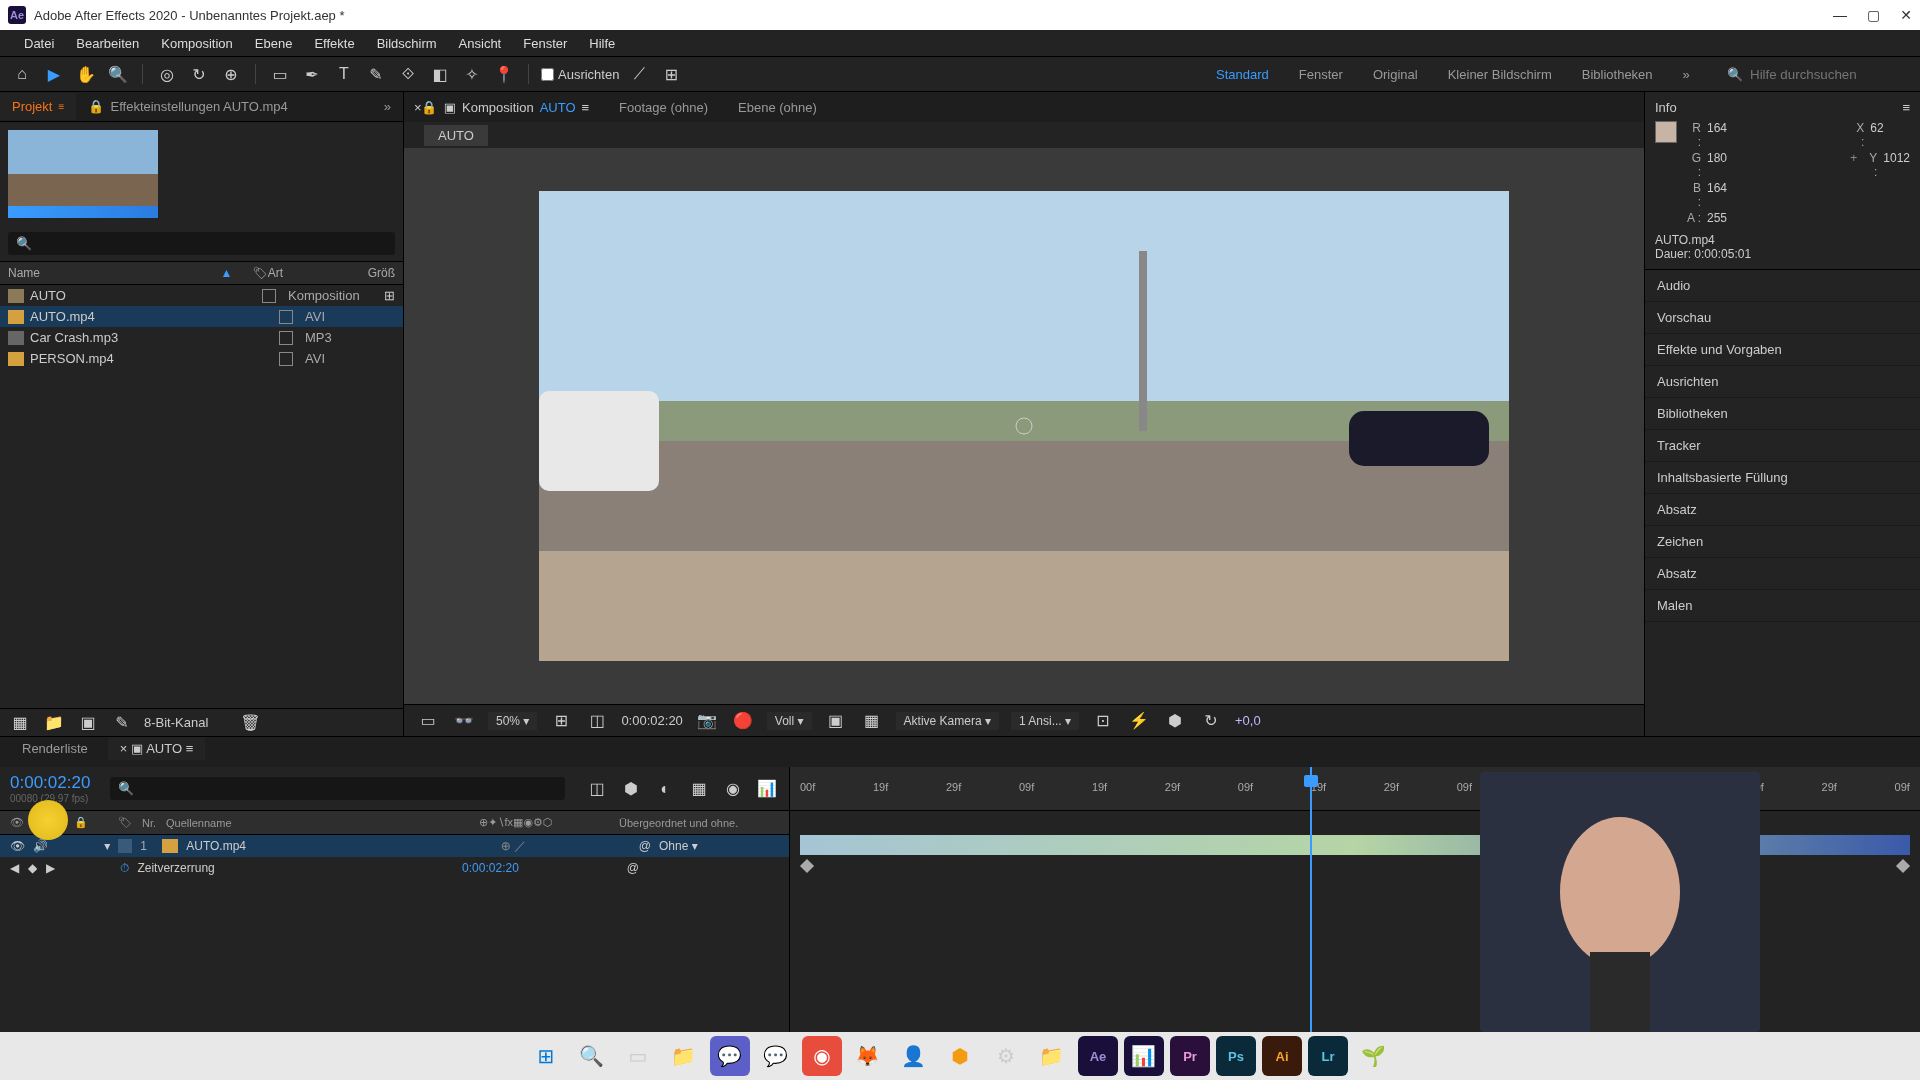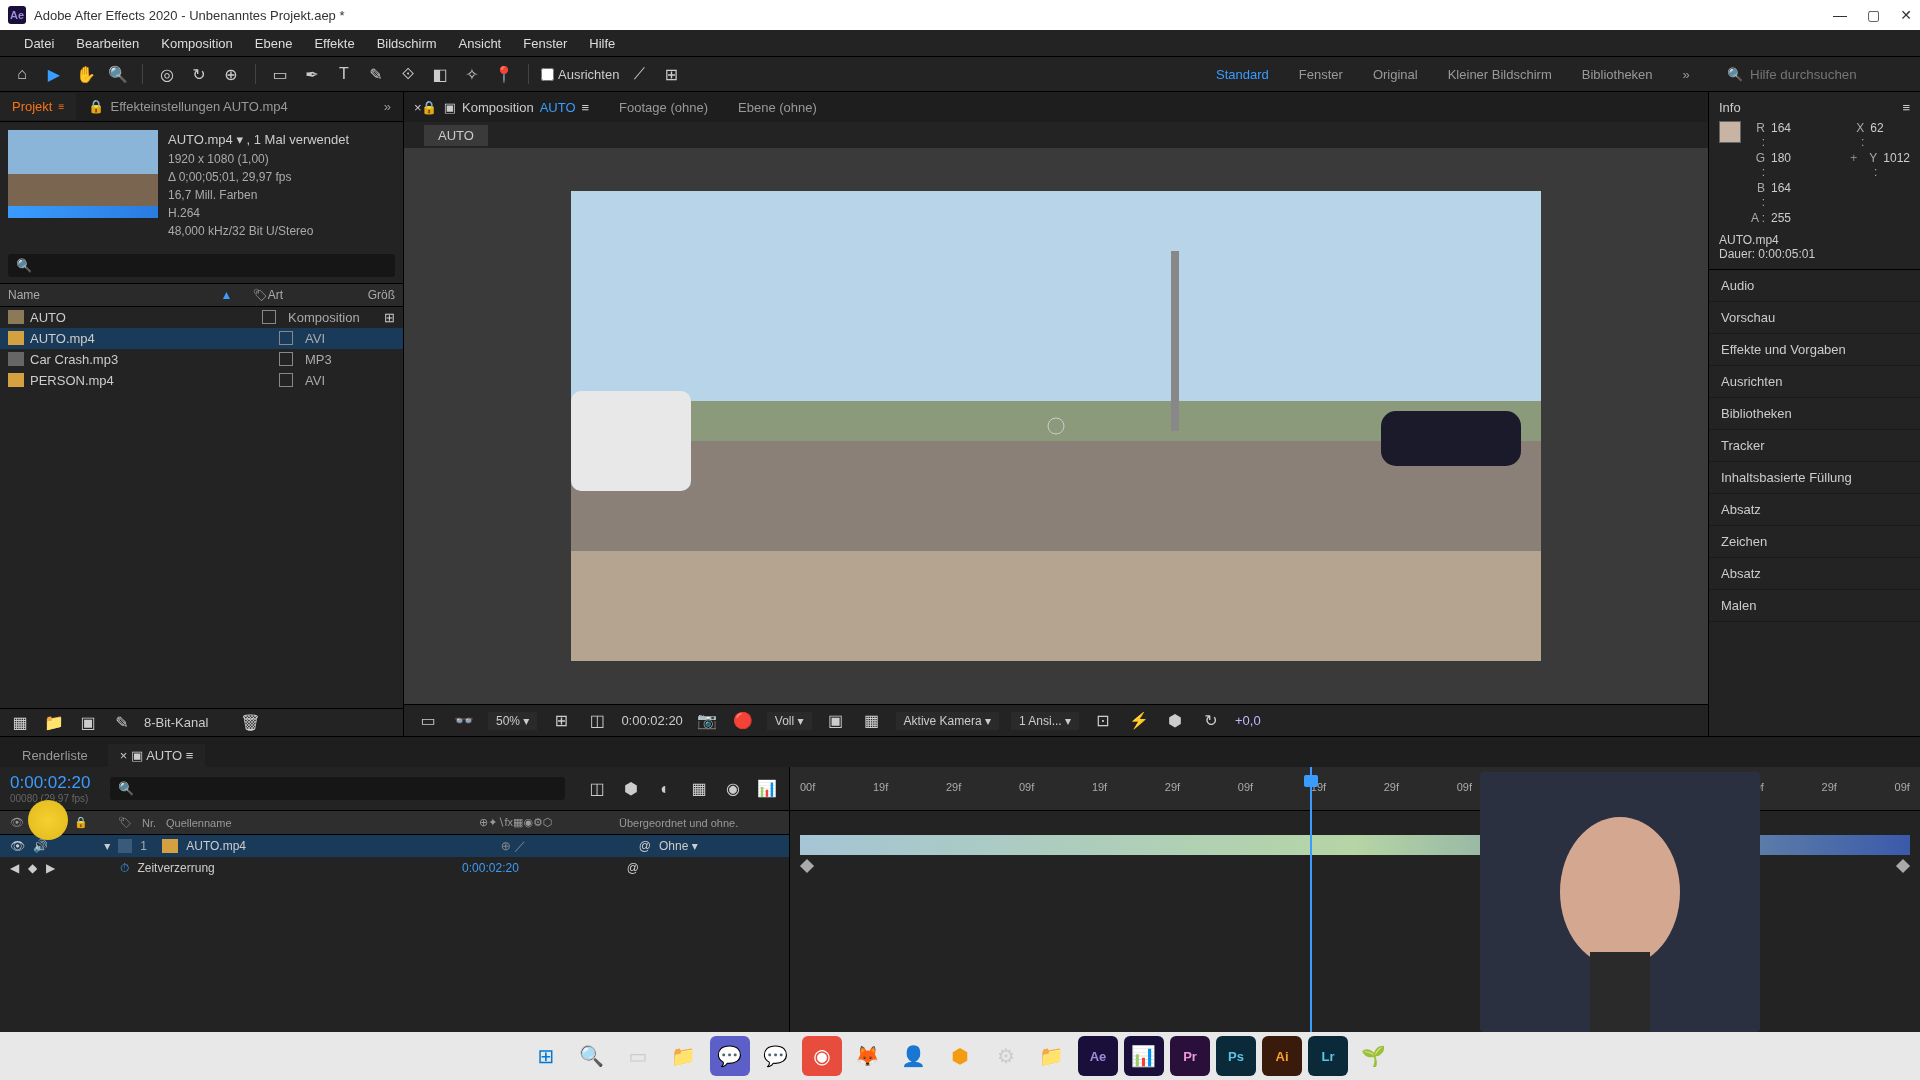--- a/index.html
+++ b/index.html
@@ -49,31 +49,31 @@
 .comp-tabs{height:30px;display:flex;align-items:center;background:#1e1e1e;padding:0 10px;gap:30px}
 .comp-tab{display:flex;align-items:center;gap:6px;font-size:13px;color:#999}
 .comp-tab.active{color:#ccc}
 .comp-tab .blue{color:#3a9cff}
 .breadcrumb{height:26px;display:flex;align-items:center;padding:0 20px;font-size:13px}
 .breadcrumb span{background:#3a3a3a;padding:3px 14px;color:#ccc}
 .viewer{flex:1;background:#3a3a3a;display:flex;align-items:center;justify-content:center;position:relative}
 .viewer-img{width:970px;height:470px;background:linear-gradient(180deg,#b8d4e8 0%,#c5dce8 35%,#9ab898 35%,#8a7560 48%,#9a8a7a 48%,#b5a590 100%);position:relative}
 .viewer-controls{height:32px;background:#232323;display:flex;align-items:center;padding:0 12px;gap:12px;border-top:1px solid #000}
 .viewer-controls select,.viewer-controls .ctrl{background:#2a2a2a;color:#ccc;border:none;padding:2px 8px;font-size:12px}
-.right-panel{width:212px;background:#232323;border-left:1px solid #000;display:flex;flex-direction:column}
+.right-panel{width:276px;background:#232323;border-left:1px solid #000;display:flex;flex-direction:column}
 .info-panel{padding:8px 10px;border-bottom:1px solid #000}
 .info-header{display:flex;justify-content:space-between;font-size:13px;margin-bottom:6px}
 .info-grid{display:flex;gap:10px;font-size:12px}
 .info-swatch{width:22px;height:22px;background:#c7b4a4;border:1px solid #666}
 .info-col{display:flex;flex-direction:column;gap:2px}
 .info-row{display:flex;gap:6px}
 .info-row .lbl{color:#aaa;width:14px;text-align:right}
 .panel-item{padding:8px 12px;font-size:13px;color:#ccc;border-bottom:1px solid #1a1a1a}
 .timeline-area{height:340px;background:#1e1e1e;border-top:1px solid #000;display:flex;flex-direction:column}
-.timeline-tabs{height:30px;display:flex;align-items:flex-end;gap:8px;padding:0 10px}
+.timeline-tabs{height:30px;display:flex;align-items:flex-start;gap:8px;padding:0 10px}
 .timeline-tab{padding:4px 12px;font-size:13px;color:#999}
 .timeline-tab.active{background:#232323;color:#ccc}
 .timeline-main{flex:1;display:flex}
 .timeline-left{width:790px;background:#232323;display:flex;flex-direction:column;border-right:1px solid #000}
 .timeline-header{height:44px;display:flex;align-items:center;padding:0 10px;gap:10px;border-bottom:1px solid #000}
 .timecode{color:#3a9cff;font-size:17px;font-weight:500}
 .timeline-cols{height:24px;display:flex;align-items:center;background:#2e2e2e;font-size:11px;color:#999;padding:0 10px;gap:10px;border-bottom:1px solid #000}
 .layer-row{height:22px;display:flex;align-items:center;padding:0 10px;font-size:12px;gap:8px}
 .layer-row.selected{background:#1a3a5a}
 .layer-row .av-icon{width:16px;height:14px;background:#d4a040}
@@ -167,28 +167,20 @@
         <span class="menu-icon">≡</span>
       </div>
       <div class="panel-tab" style="flex:1">
         <span>🔒</span>
         <span>Effekteinstellungen  AUTO.mp4</span>
         <span style="margin-left:auto">»</span>
       </div>
     </div>
     <div class="asset-info">
       <div class="asset-thumb"></div>
-      <div class="asset-meta">
-        <div class="name">AUTO.mp4 ▾ , 1 Mal verwendet</div>
-        <div>1920 x 1080 (1,00)</div>
-        <div>Δ 0;00;05;01, 29,97 fps</div>
-        <div>16,7 Mill. Farben</div>
-        <div>H.264</div>
-        <div>48,000 kHz/32 Bit U/Stereo</div>
-      </div>
     </div>
     <div class="search-box">
       <span>🔍</span>
     </div>
     <div class="asset-header">
       <span class="col-name">Name</span>
       <span style="color:#3a9cff;margin-right:20px">▲</span>
       <span>🏷</span>
       <span class="col-type">Art</span>
       <span>Größ</span>

